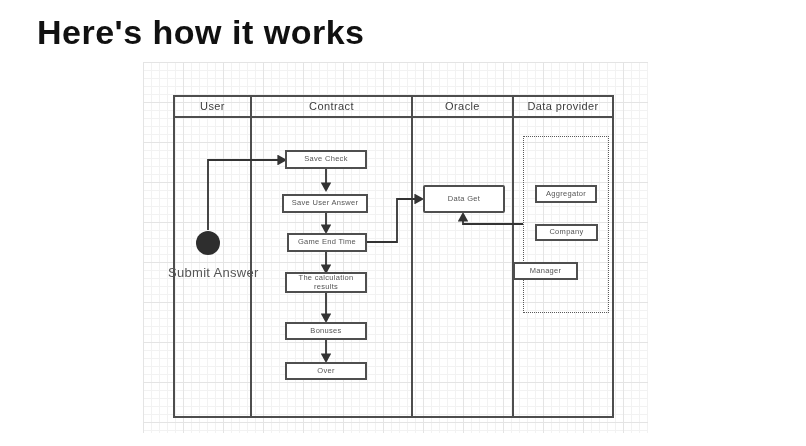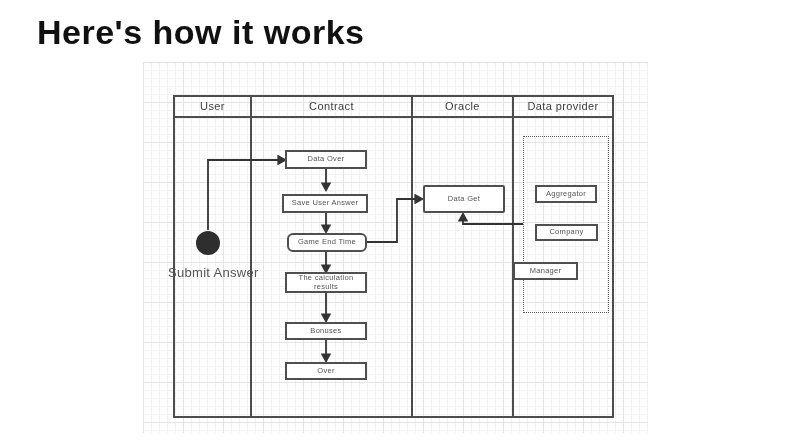--- a/index.html
+++ b/index.html
@@ -81,23 +81,23 @@
       <path d="M326 293 V315" marker-end="url(#arw)"></path>
       <path d="M326 340 V355" marker-end="url(#arw)"></path>
       <path d="M367 242 H397 V199 H416" marker-end="url(#arw)"></path>
       <path d="M523 224 H463 V220" marker-end="url(#arw)"></path>
     </g>
     <circle cx="208" cy="243" r="12" fill="#2e2e2e"></circle>
   </svg>
 
   <div class="free-label" style="left:168px;top:265px;width:80px;">Submit Answer</div>
 
-  <div class="node nowrap" style="left:285px;top:150px;width:82px;height:19px;">Data Over</div>
+  <div class="node nowrap" style="left:285px;top:150px;width:82px;height:19px;">Save Check</div>
   <div class="node nowrap" style="left:282px;top:194px;width:86px;height:19px;">Save User Answer</div>
-  <div class="node nowrap" style="left:287px;top:233px;width:80px;height:19px;border-radius:6px;">Game End Time</div>
+  <div class="node nowrap" style="left:287px;top:233px;width:80px;height:19px;">Game End Time</div>
   <div class="node" style="left:285px;top:272px;width:82px;height:21px;">The calculation results</div>
   <div class="node nowrap" style="left:285px;top:322px;width:82px;height:18px;">Bonuses</div>
   <div class="node nowrap" style="left:285px;top:362px;width:82px;height:18px;">Over</div>
 
   <div class="node nowrap rounded" style="left:423px;top:185px;width:82px;height:28px;">Data Get</div>
 
   <div class="group-dashed"></div>
   <div class="node nowrap" style="left:535px;top:185px;width:62px;height:18px;">Aggregator</div>
   <div class="node nowrap" style="left:535px;top:224px;width:63px;height:17px;">Company</div>
   <div class="node nowrap" style="left:513px;top:262px;width:65px;height:18px;">Manager</div>

